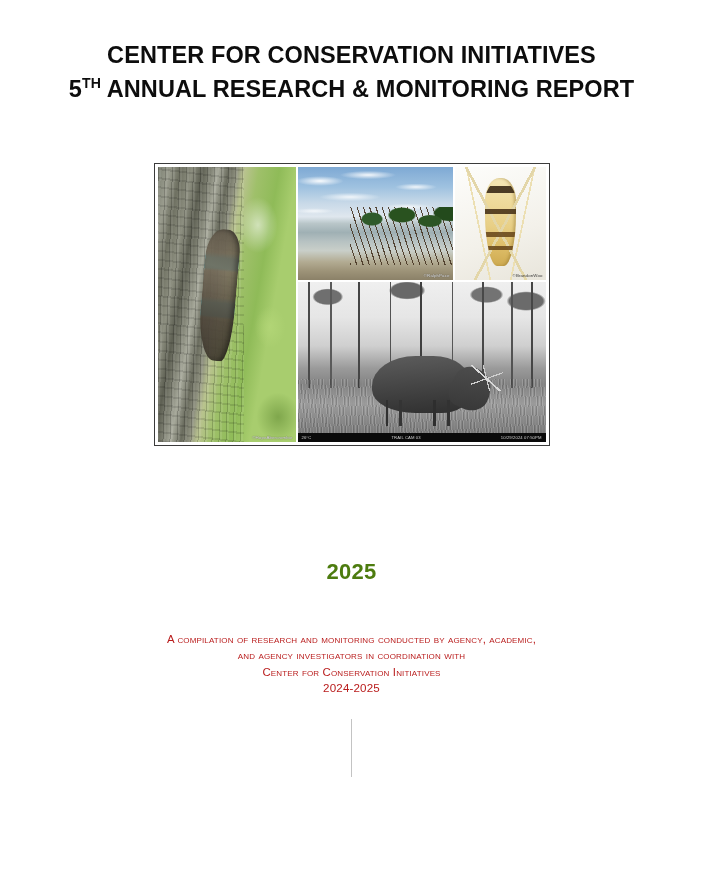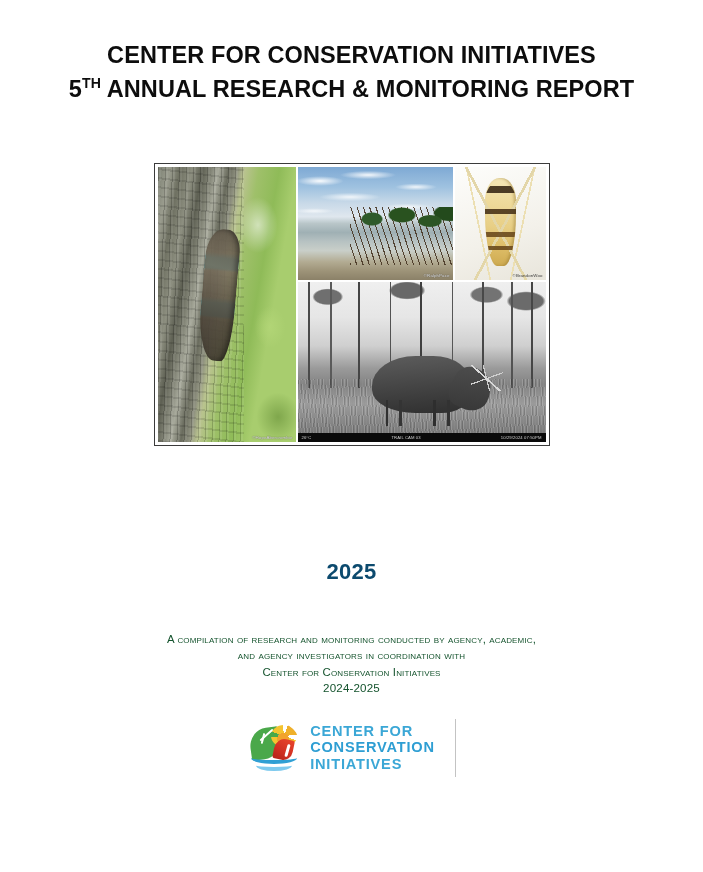--- a/index.html
+++ b/index.html
@@ -265,29 +265,29 @@
   .tc-temp { flex: 0 0 auto; }
   .tc-name { flex: 1 1 auto; text-align: center; }
   .tc-date { flex: 0 0 auto; }
 
   
   .year {
     text-align: center;
     margin-top: 113px;
     font-size: 22px;
     font-weight: bold;
-    color: #0c4a6e;
+    color: #4d7c0f;
     letter-spacing: .3px;
   }
 
   
   .subtitle {
     margin-top: 46px;
     text-align: center;
-    color: #14532d;
+    color: #b91c1c;
   }
   .sub-line {
     font-size: 11.4px;
     font-variant: small-caps;
     line-height: 16.4px;
     letter-spacing: .15px;
   }
   .sub-line.plain {
     font-variant: normal;
     font-size: 11.6px;
@@ -502,34 +502,17 @@
 
 <div class="subtitle">
   <div class="sub-line">A compilation of research and monitoring conducted by agency, academic,</div>
   <div class="sub-line">and agency investigators in coordination with</div>
   <div class="sub-line">Center for Conservation Initiatives</div>
   <div class="sub-line plain">2024-2025</div>
 </div>
 
 <div class="logos">
 
-  <div class="logo-cci">
-    <div class="cci-mark">
-      <div class="cci-leaf"></div>
-      <div class="cci-leaf-vein"></div>
-      <div class="cci-leaf-vein2"></div>
-      <div class="cci-sun"></div>
-      <div class="cci-flame"></div>
-      <div class="cci-flame-cut"></div>
-      <div class="cci-wave1"></div>
-      <div class="cci-wave2"></div>
-    </div>
-    <div class="cci-words">
-      <div class="w1">CENTER FOR</div>
-      <div class="w2">CONSERVATION</div>
-      <div class="w3">INITIATIVES</div>
-    </div>
-  </div>
 
   <div class="logo-divider"></div>
 
 
 </div>
 
 </body></html>

